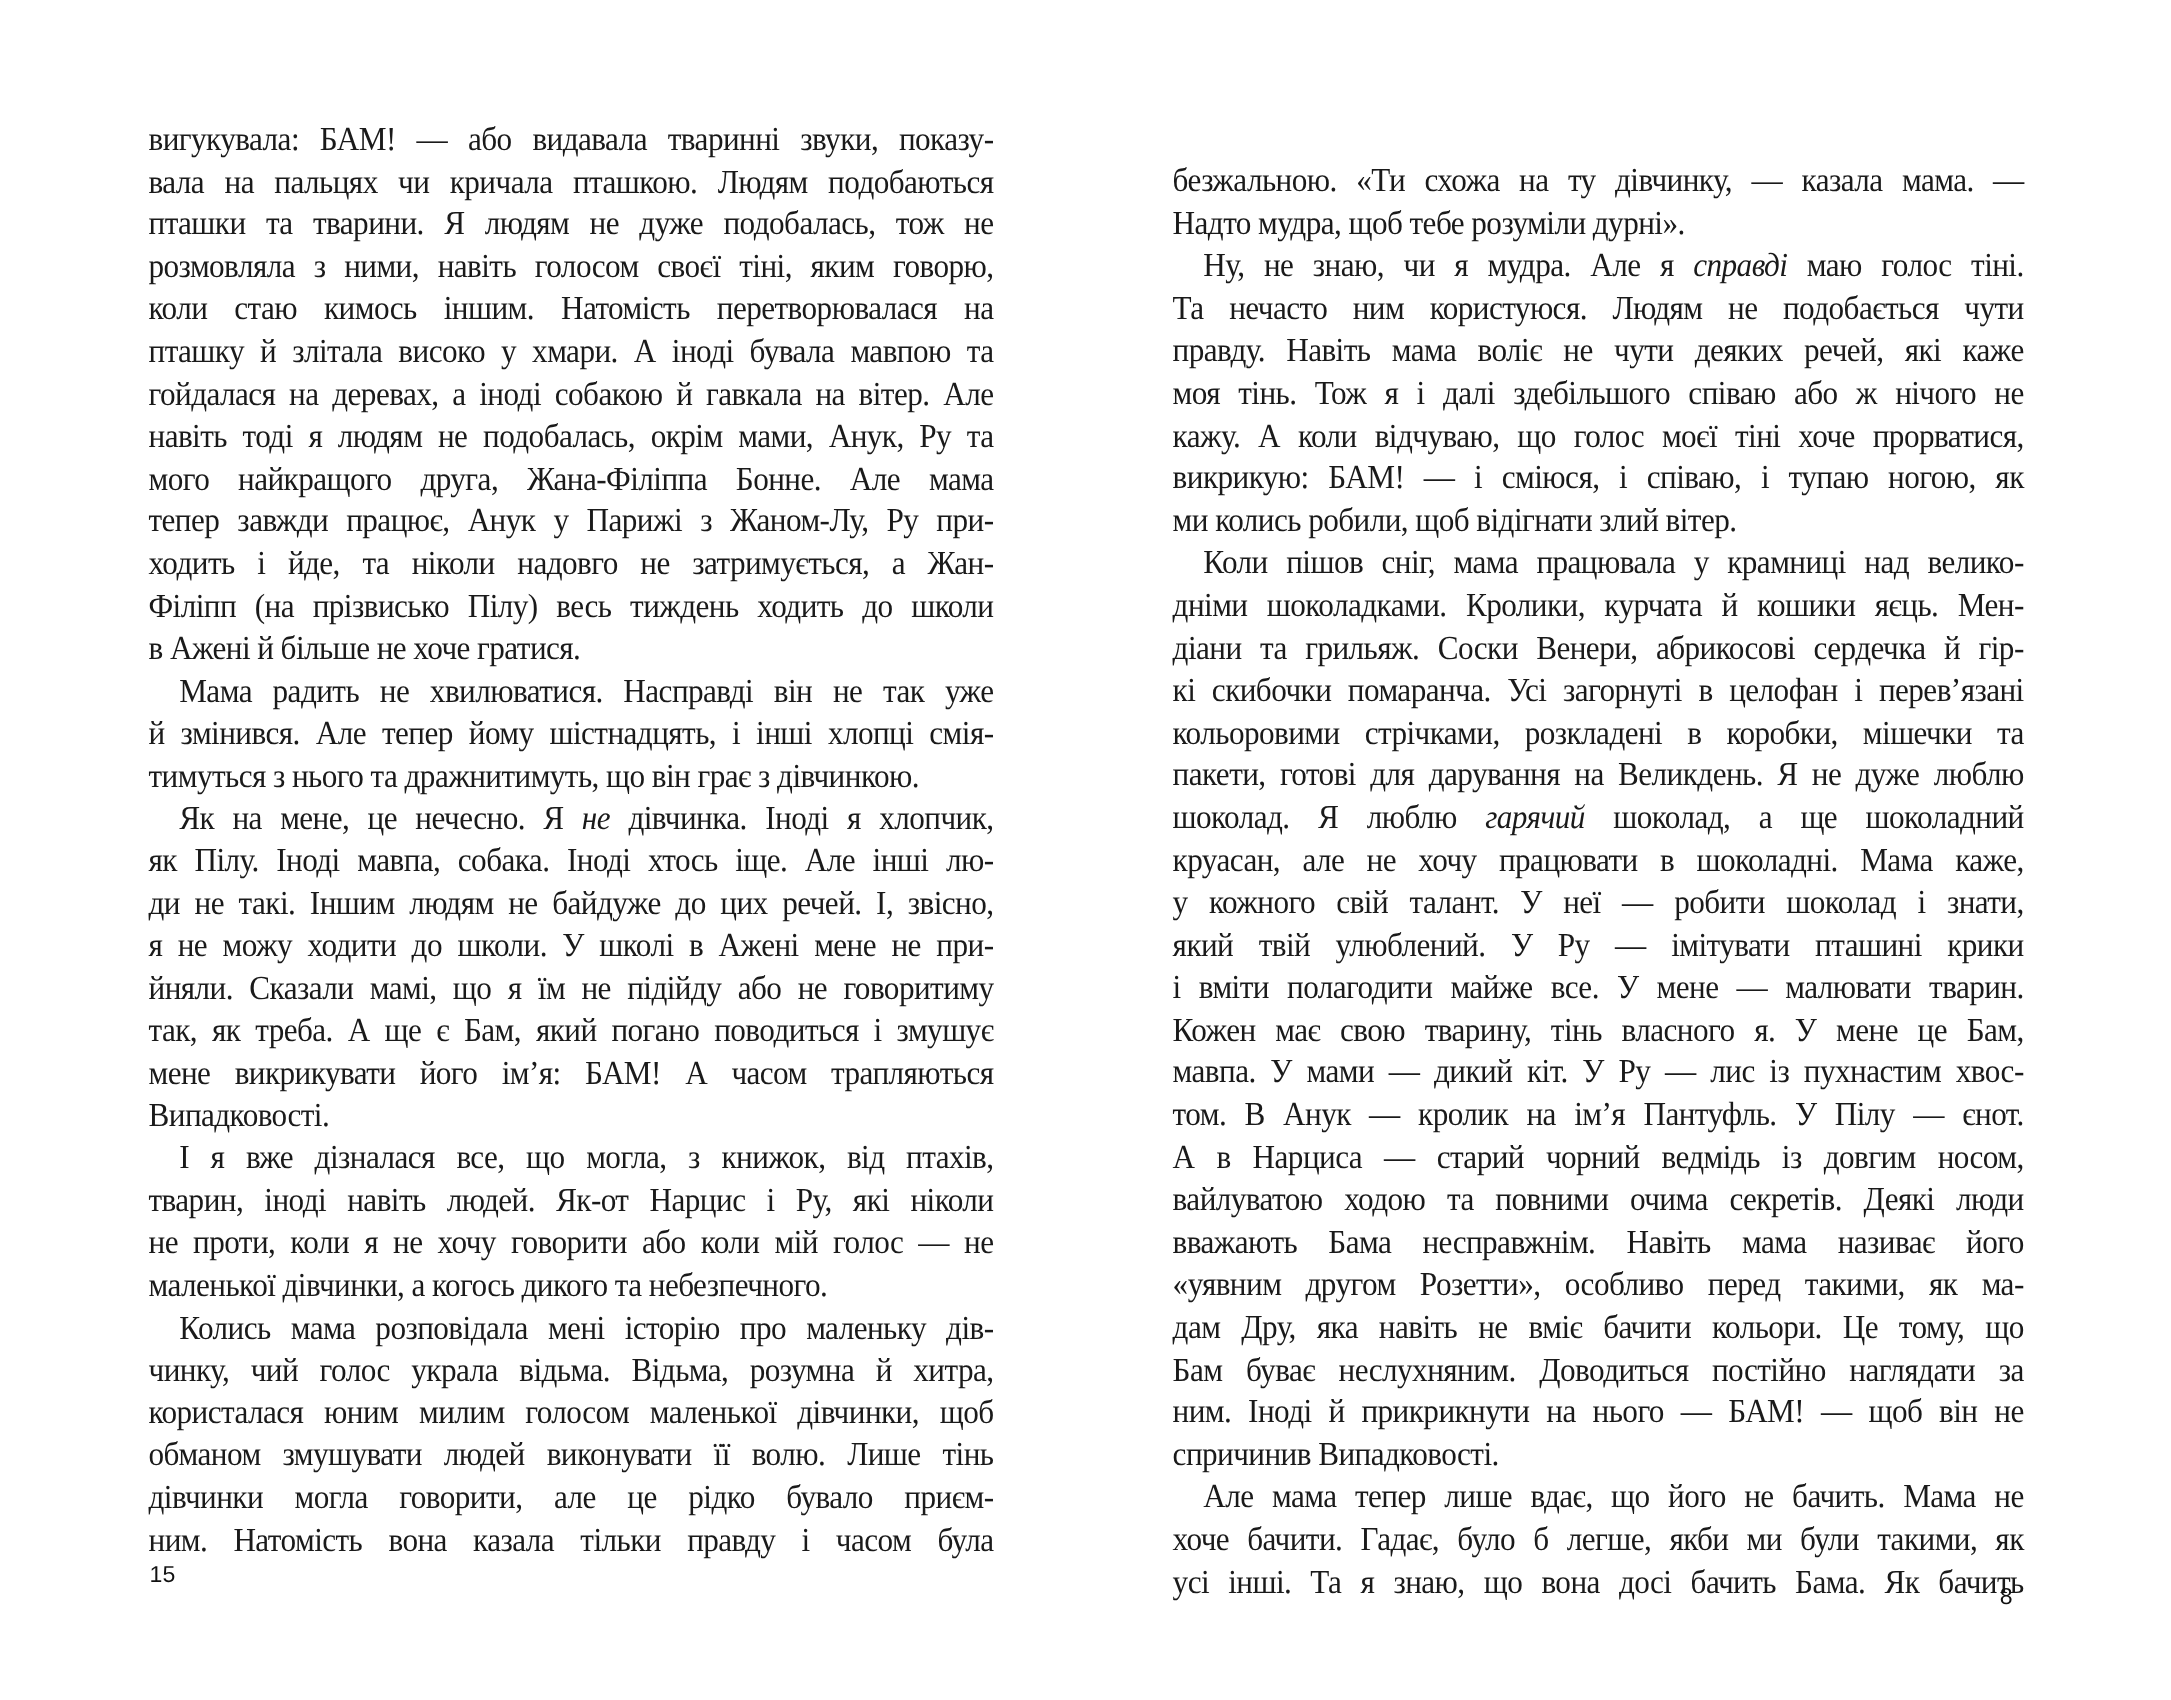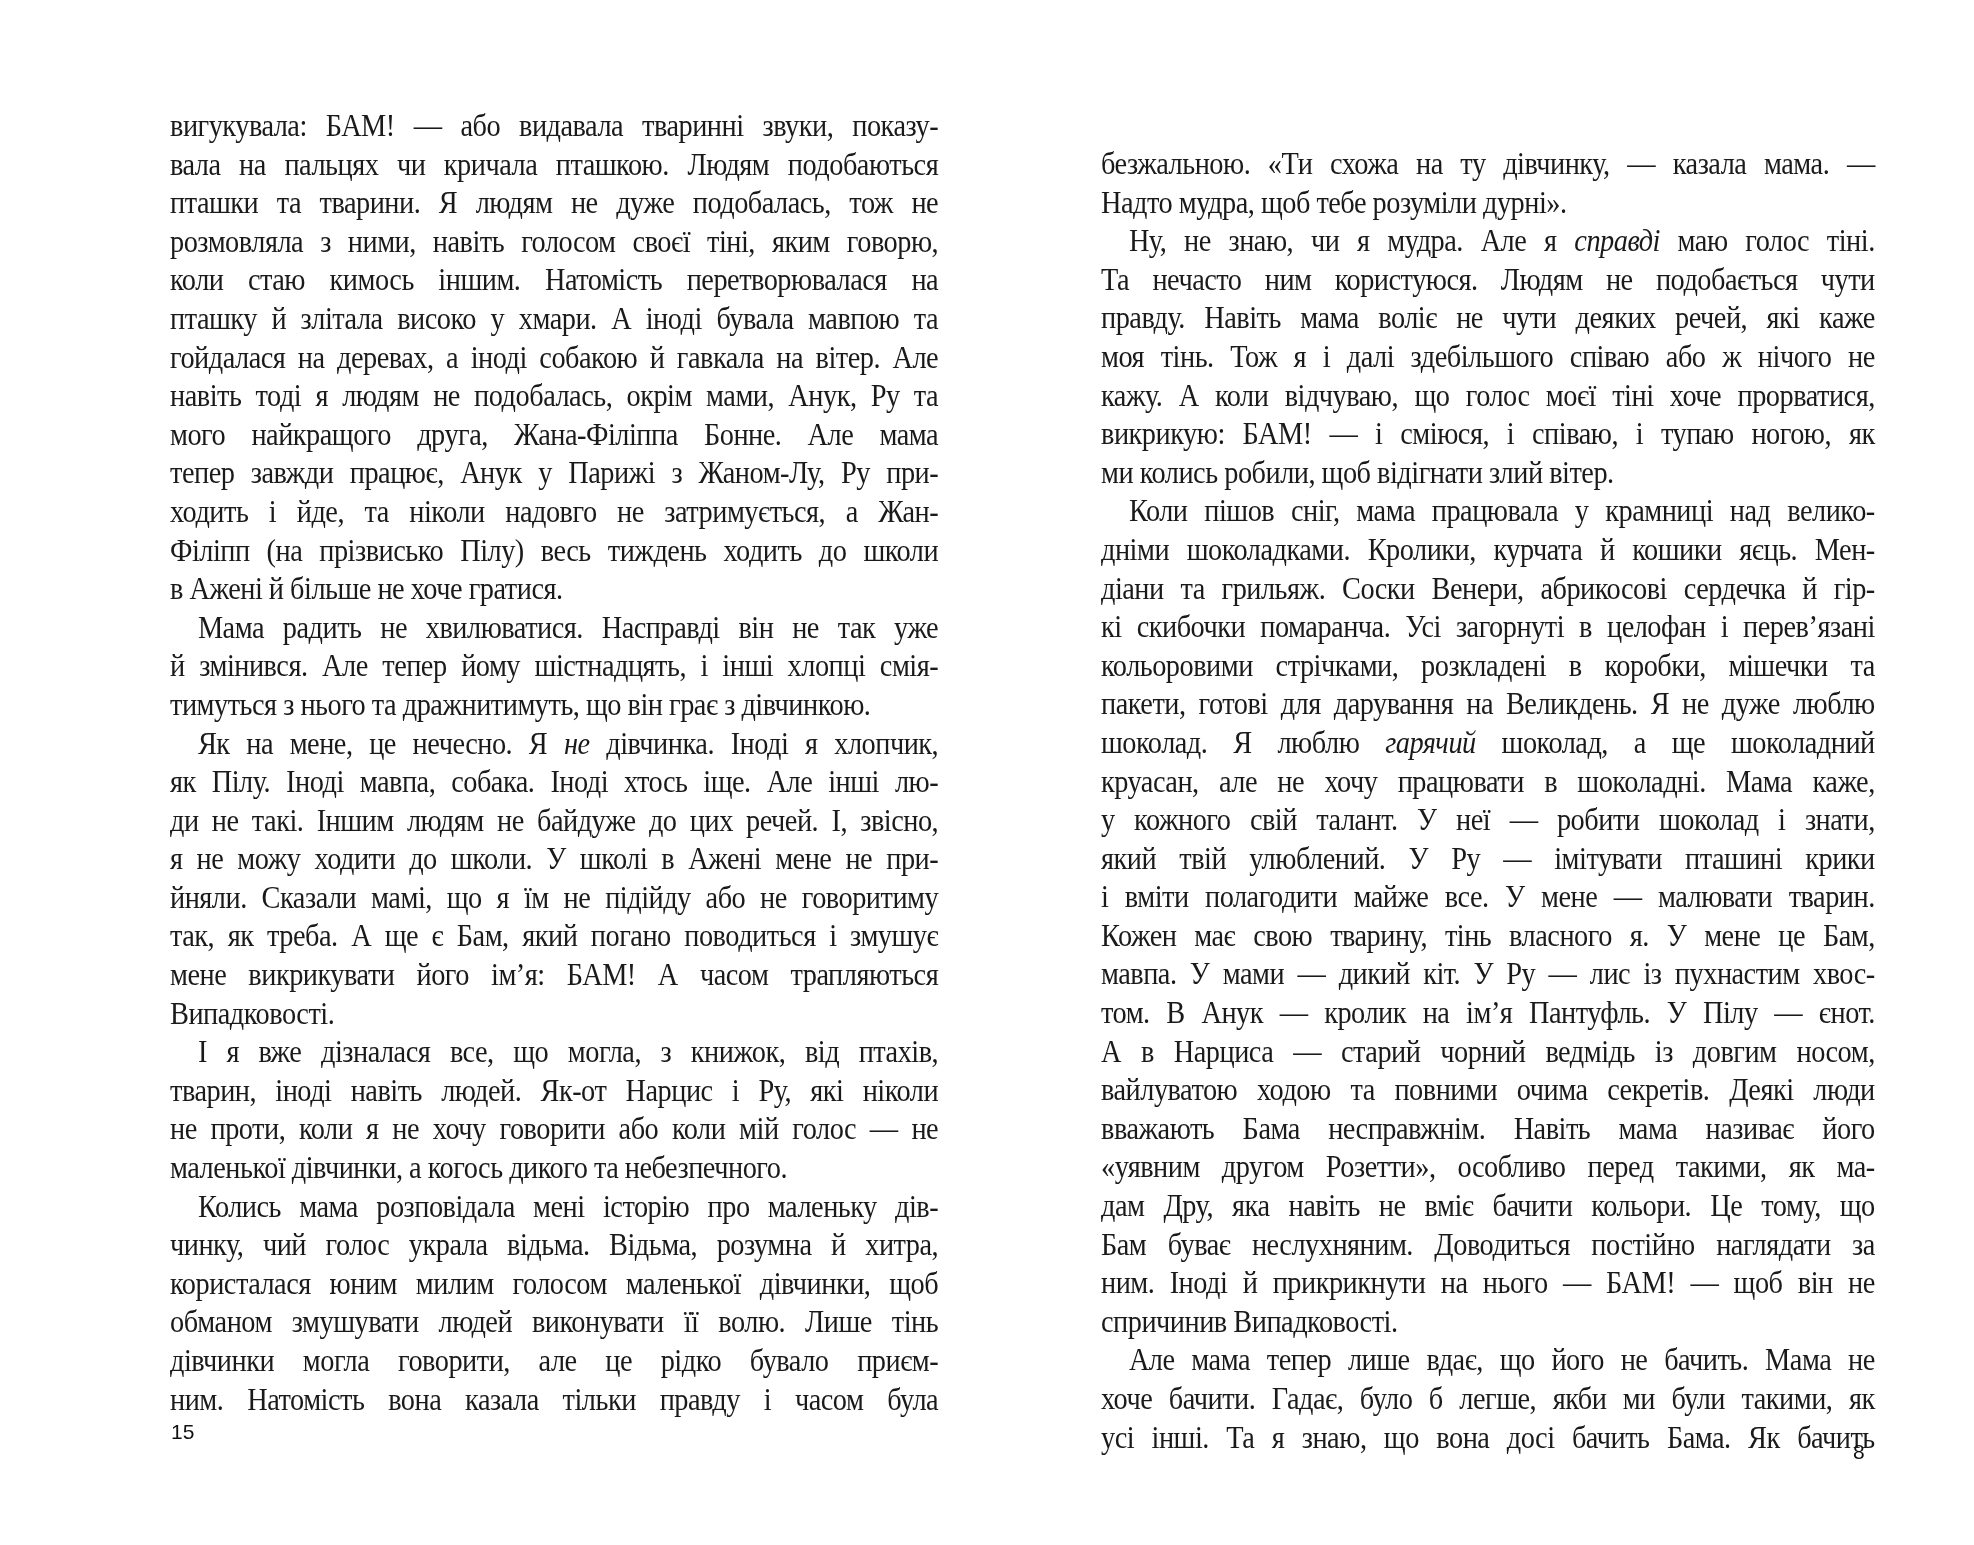--- a/index.html
+++ b/index.html
@@ -6,21 +6,21 @@
   body {
     width: 1974px; height: 1545px;
     background: #ffffff;
     position: relative;
     overflow: hidden;
     font-family: "Liberation Serif", "DejaVu Serif", serif;
     color: #1a1a1a;
   }
   .page {
     position: absolute;
-    top: 0; height: 1545px; margin-left: 35px;
+    top: 0; height: 1545px;
   }
   #page-left { left: 0; width: 987px; }
   #page-right { left: 987px; width: 987px; }
   .column {
     position: absolute;
     font-size: 30.5px;
     line-height: 38.6px;
     letter-spacing: -0.55px;
     word-spacing: 0px;
     transform: scaleX(0.93);

